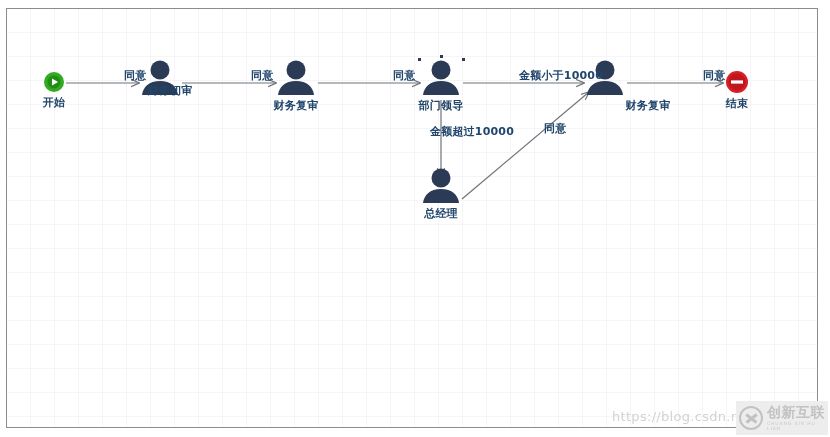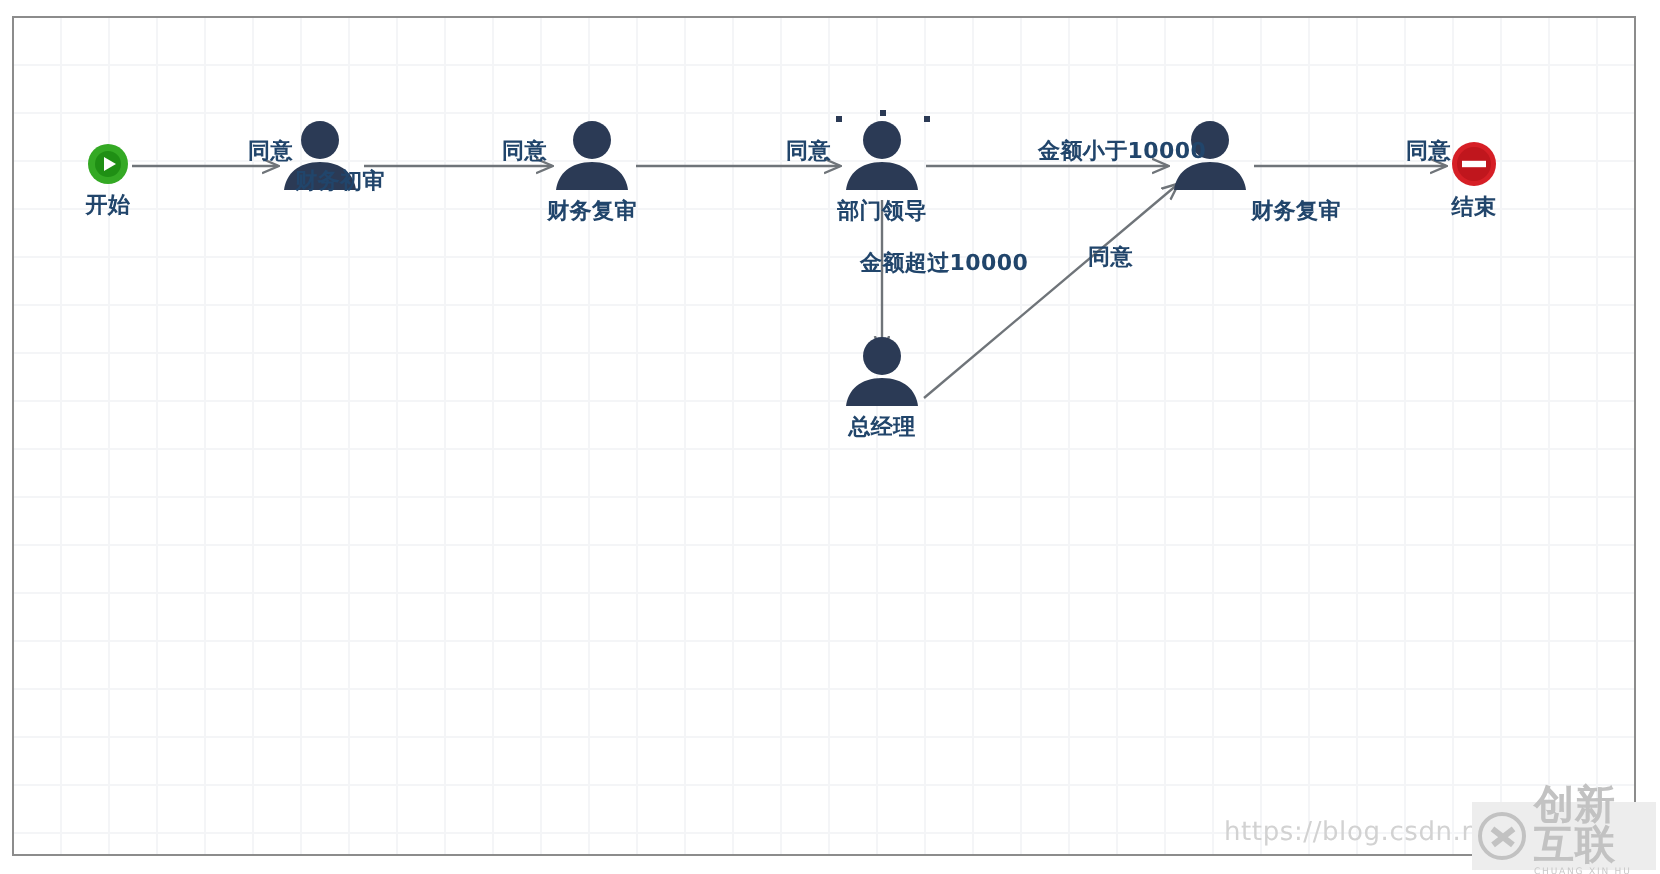--- a/index.html
+++ b/index.html
@@ -78,21 +78,21 @@
     box-sizing:border-box;
   }
   #wm-logo .mark:before,#wm-logo .mark:after{
     content:"";position:absolute;left:4px;top:8.5px;
     width:13px;height:2.5px;background:#c2c2c2;
   }
   #wm-logo .mark:before{transform:rotate(38deg);}
   #wm-logo .mark:after{transform:rotate(-38deg);}
   #wm-logo .txt{margin-left:4px;line-height:1;}
   #wm-logo .cn{
-    font-size:20px;font-weight:bold;color:#c2c2c2;
+    font-size:14px;font-weight:bold;color:#c2c2c2;
     letter-spacing:.5px;
   }
   #wm-logo .py{
     font-size:4.5px;color:#c9c9c9;letter-spacing:.9px;
     margin-top:3px;
   }
 </style>
 </head>
 <body>
 

